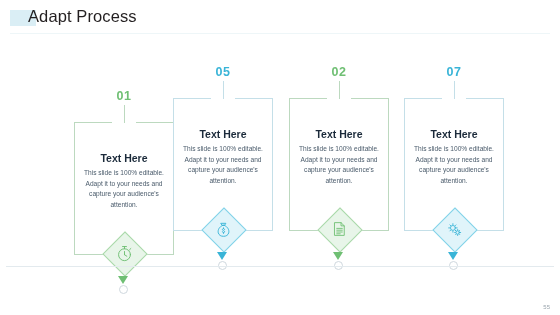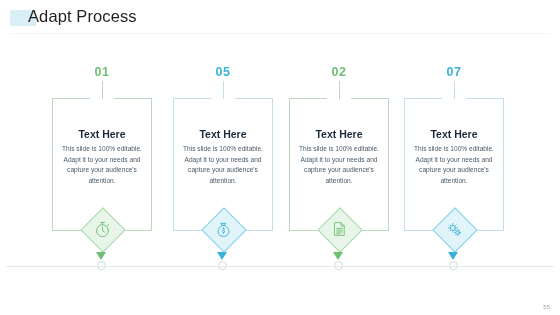--- a/index.html
+++ b/index.html
@@ -56,21 +56,21 @@
     top: 60px;
     width: 560px;
     height: 215px;
   }
   .column {
     position: absolute;
     top: 0;
     width: 116px;
     height: 215px;
   }
-  .col-0 { left: 44px; }
+  .col-0 { left: 66px; margin-top: 24px; }
   .col-1 { left: 165px; }
   .col-2 { left: 281px; }
   .col-3 { left: 396px; }
 
   
   .col-number {
     position: absolute;
     top: 5px;
     left: 0;
     width: 116px;

